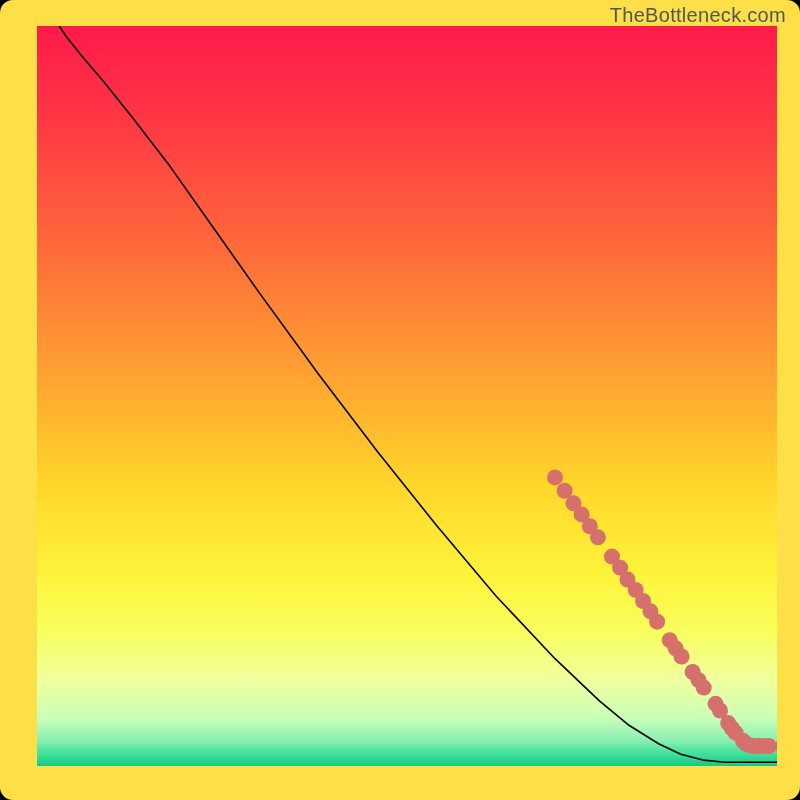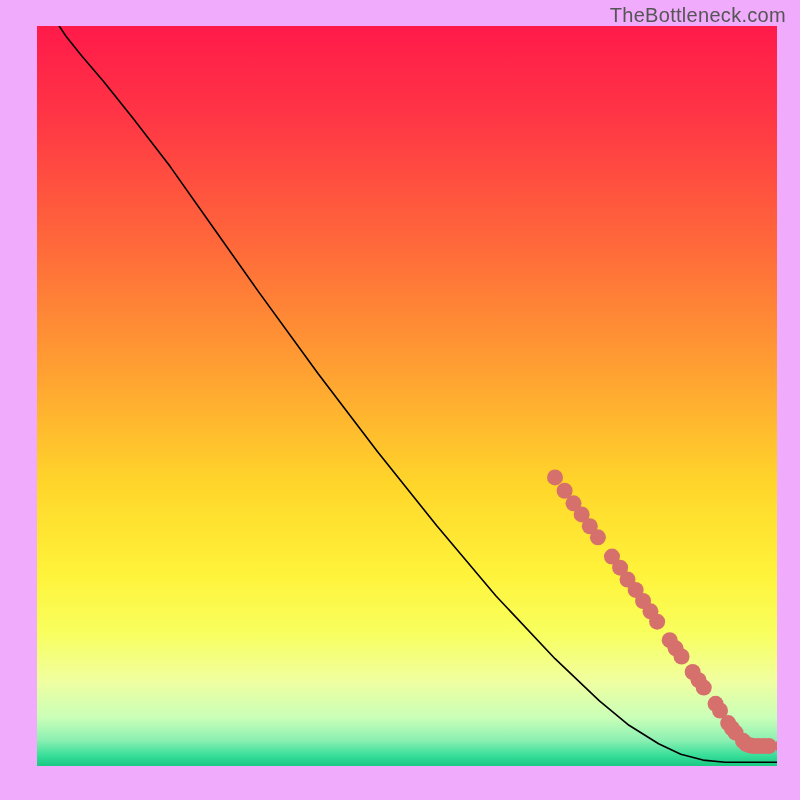--- a/index.html
+++ b/index.html
@@ -8,21 +8,22 @@
     width: 800px;
     height: 800px;
     background: #000;
     font-family: Arial, Helvetica, sans-serif;
     overflow: hidden;
   }
   .frame {
     position: relative;
     width: 800px;
     height: 800px;
-    background: #f0abfc;
+    background: #fde047;
+    border-radius: 13px;
   }
   .watermark {
     position: absolute;
     top: 4px;
     right: 14px;
     color: #555;
     font-size: 20px;
     font-weight: 500;
     letter-spacing: 0.3px;
     z-index: 20;

